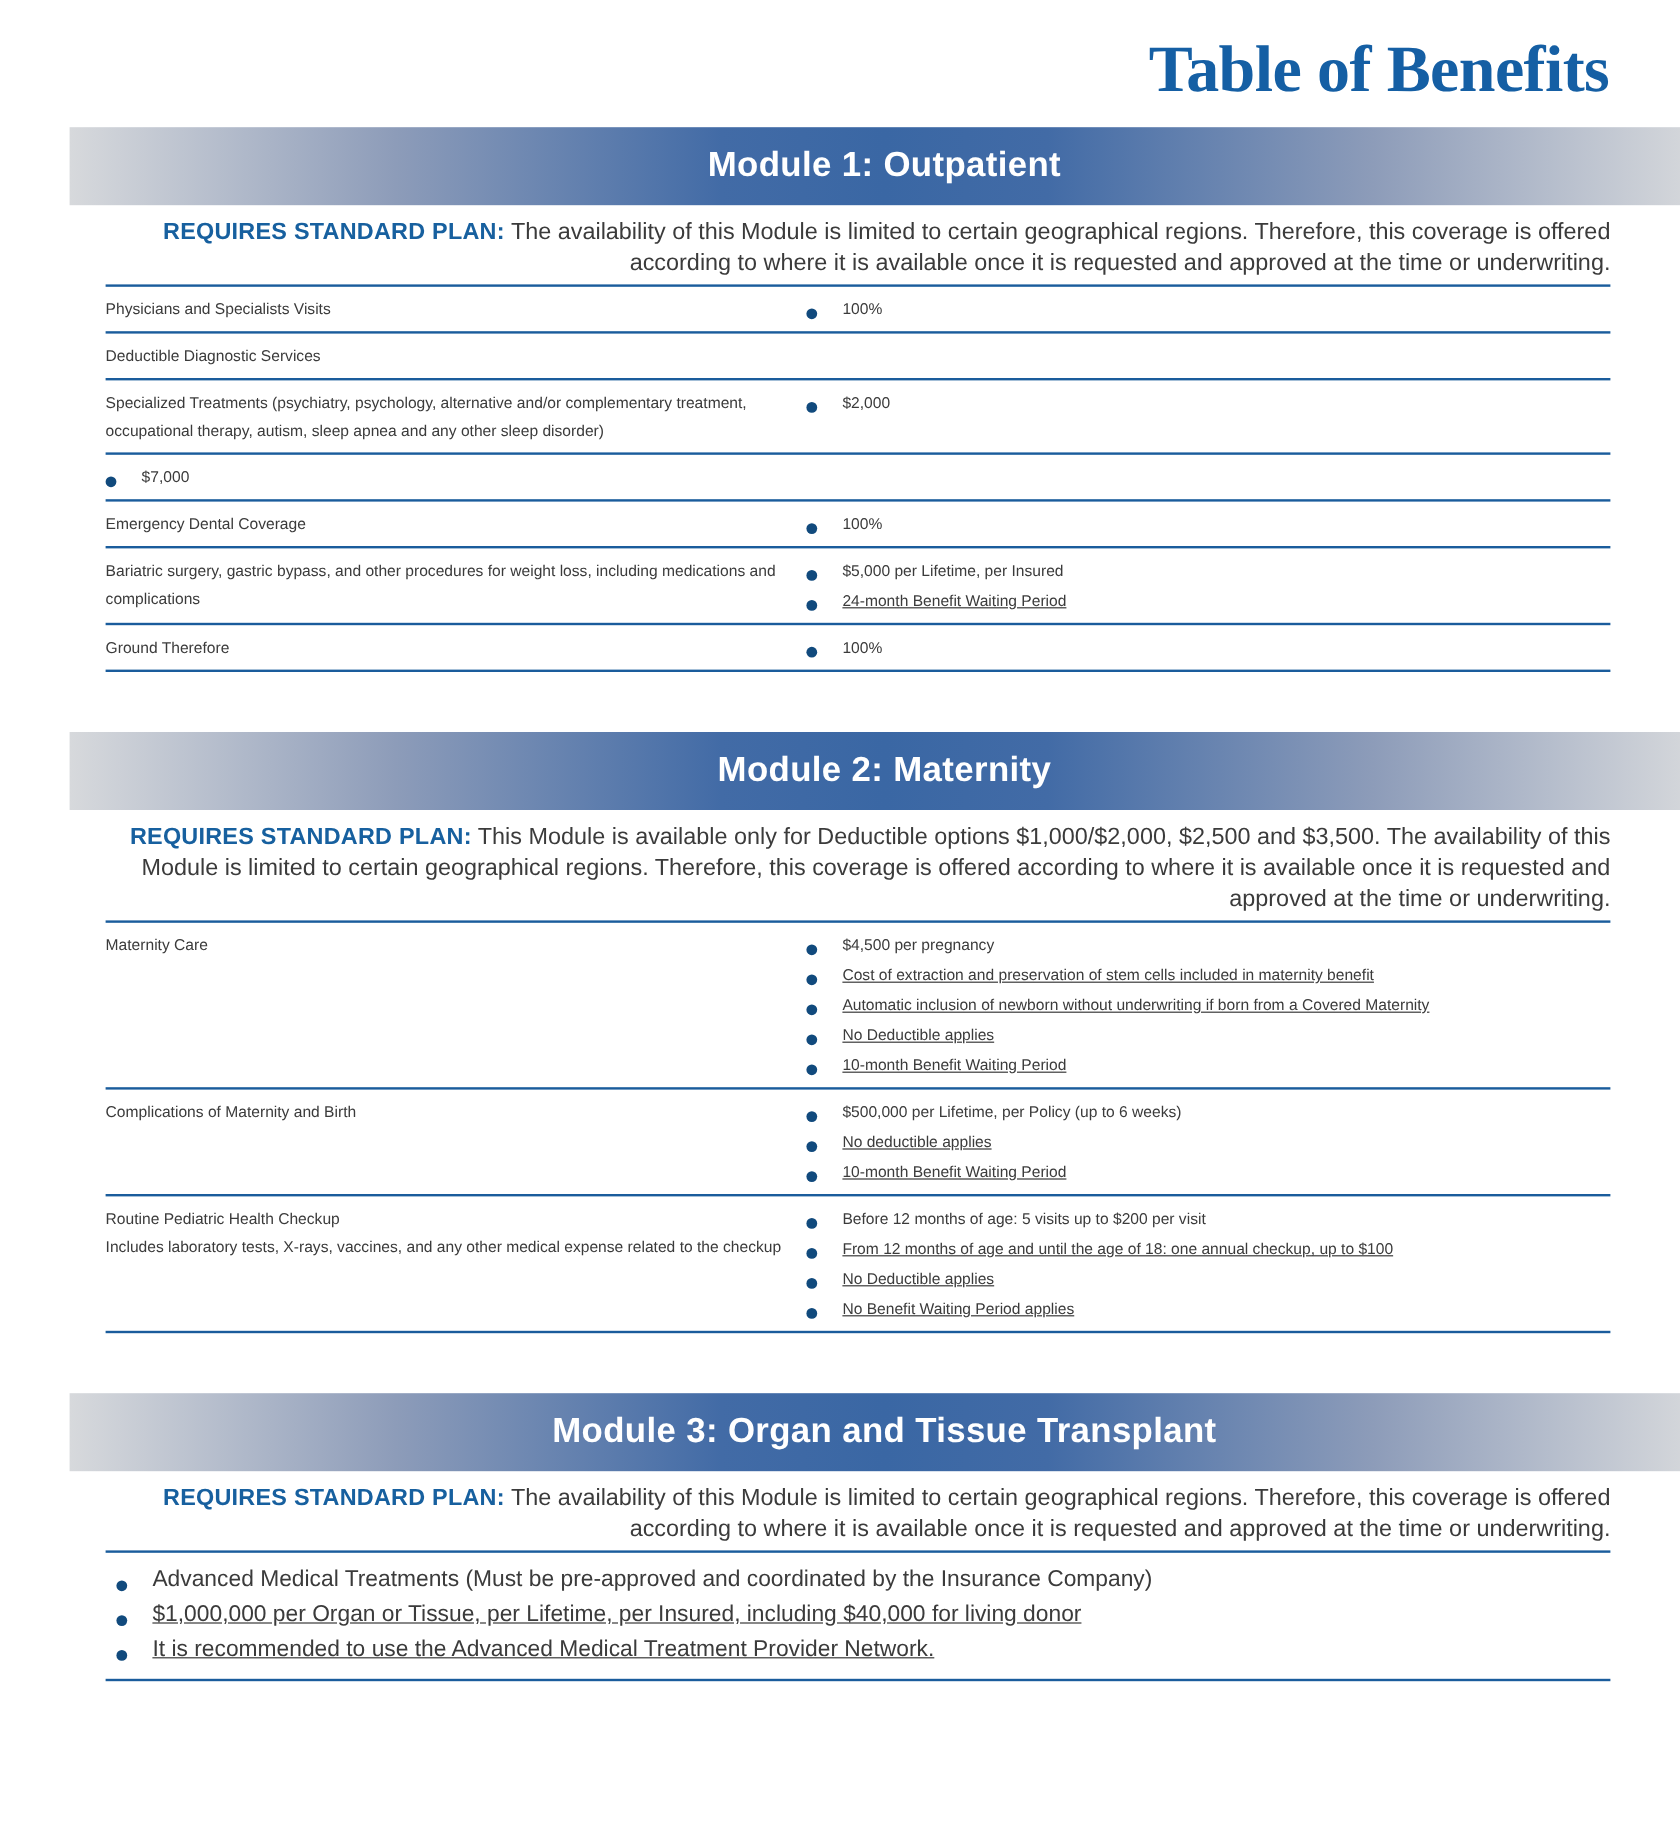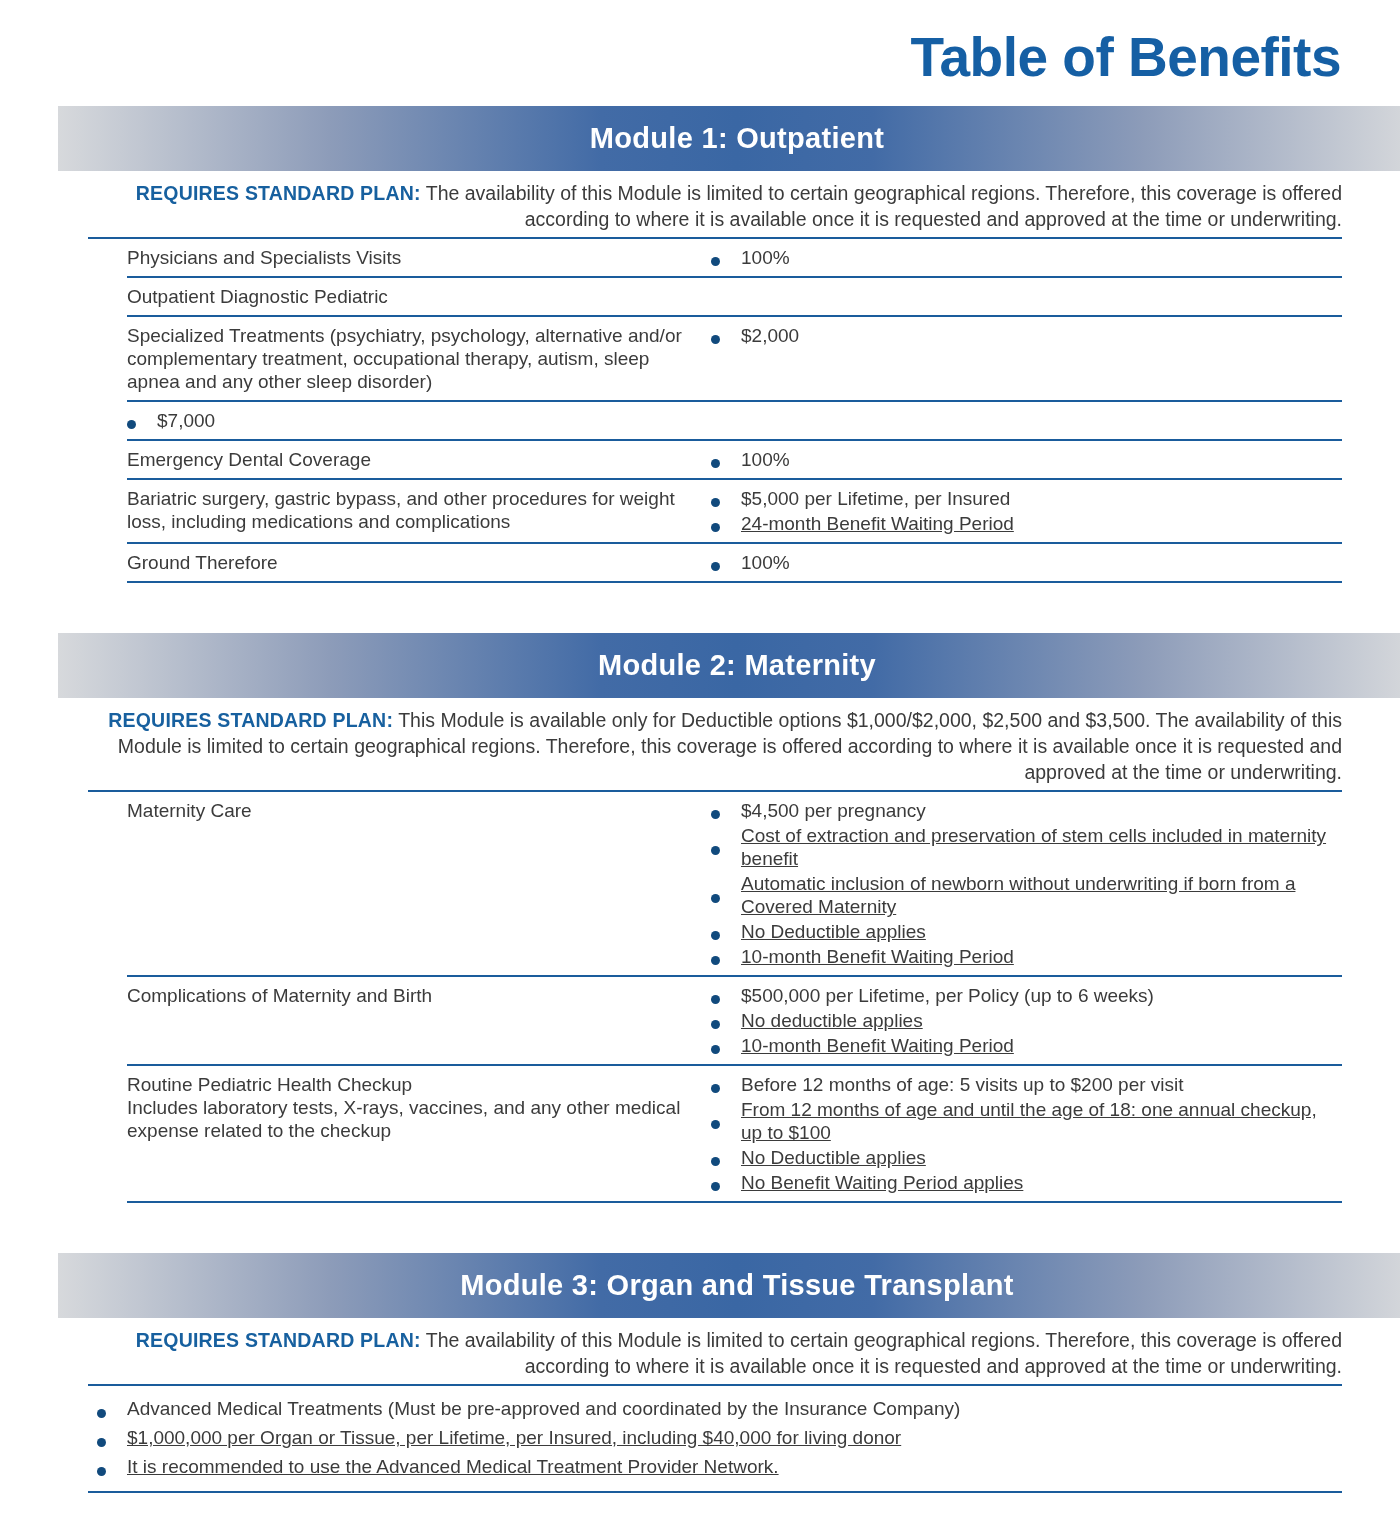--- a/index.html
+++ b/index.html
@@ -19,20 +19,21 @@
     -webkit-font-smoothing:antialiased;
   }
   .doc-title{
     margin:26px 59px 0 0;
     text-align:right;
     font-size:55px;
     font-weight:700;
     letter-spacing:-0.5px;
     line-height:1.15;
     color:var(--title-blue);
+    font-family:Liberation Serif, serif;
   }
   .module{margin-top:17px;}
   .module + .module{margin-top:50px;}
   .module-header{
     margin-left:58px;
     width:1358px;
     height:65px;
     display:flex;align-items:center;justify-content:center;
     background:linear-gradient(90deg,
       var(--grad-gray) 0%,
@@ -57,24 +58,23 @@
     line-height:26px;
     color:var(--body-text);
     text-align:right;
   }
   .note strong{color:var(--label-blue);letter-spacing:0.2px;}
   .benefit-table{margin-left:88px;width:1254px;}
   .row{
     display:flex;
     border-bottom:2px solid var(--rule-blue);
     padding:7px 0 7px;
-    font-size:19px;
+    font-size:13px;
     line-height:23px;
     color:var(--body-text);
-    margin-left:39px;
   }
   .cell-benefit{box-sizing:border-box;flex:none;width:584px;padding-right:18px;}
   .cell-values{flex:1;min-width:0;}
   .value-line{display:flex;align-items:center;}
   .value-line + .value-line{margin-top:2px;text-decoration:underline;}
   .dot{
     flex:none;width:9px;height:9px;border-radius:50%;
     background:var(--bullet-navy);
     margin:7px 21px 0 0;
   }
@@ -109,21 +109,21 @@
           </div>
           <div class="cell-values">
             <div class="value-line">
               <span class="dot"></span>
               <span class="vtext">100%</span>
             </div>
           </div>
         </div>
         <div class="row">
           <div class="cell-benefit">
-            <div>Outpatient Diagnostic Pediatric</div>
+            <div>Deductible Diagnostic Services</div>
           </div>
         </div>
         <div class="row">
           <div class="cell-benefit">
             <div>Specialized Treatments (psychiatry, psychology, alternative and/or complementary treatment, occupational therapy, autism, sleep apnea and any other sleep disorder)</div>
           </div>
           <div class="cell-values">
             <div class="value-line">
               <span class="dot"></span>
               <span class="vtext">$2,000</span>

